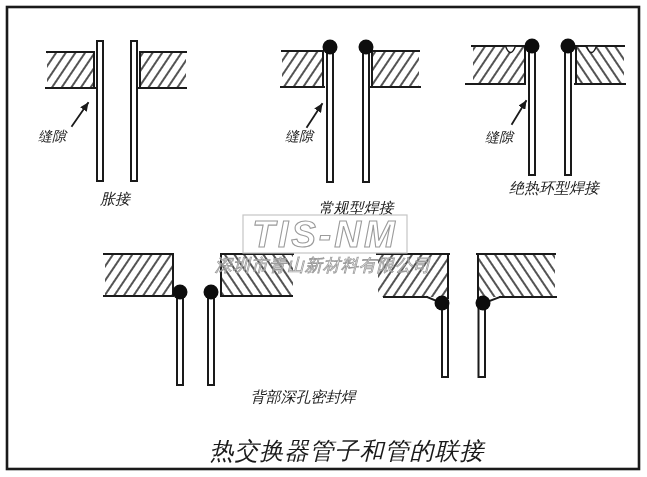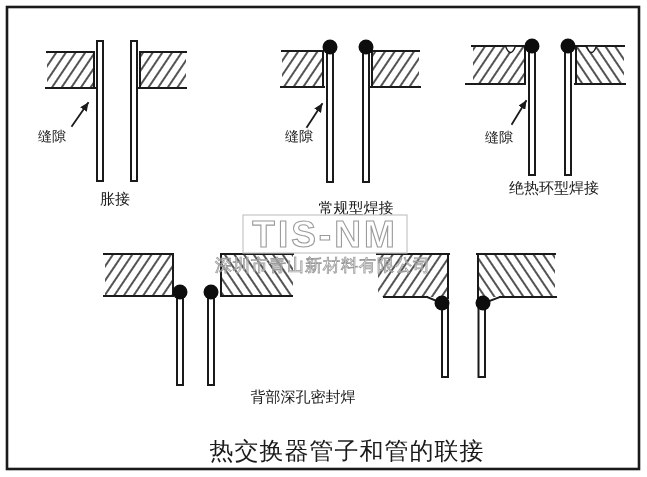--- a/index.html
+++ b/index.html
@@ -1,17 +1,17 @@
 <!DOCTYPE html>
 <html><head>
 <meta charset="utf-8">
 <style>
   html,body{margin:0;padding:0;background:#fff;}
   .wrap{width:647px;height:477px;background:#ffffff;position:relative;overflow:hidden;
-        font-family:"Liberation Sans", sans-serif;}
+        font-family:"Liberation Sans", sans-serif;font-style:italic;}
   svg{display:block;}
   text{fill:#1a1a1a;}
   .cjk-lbl{font-family:"Liberation Serif", serif;font-size:14px;}
   .cjk-cap{font-family:"Liberation Serif", serif;font-size:15px;}
   .fig-title{font-family:"Liberation Serif", serif;font-size:24px;letter-spacing:1px;}
   .wm-logo{font-family:"Liberation Sans", sans-serif;font-size:37px;font-weight:bold;
            letter-spacing:3px;fill:#ffffff;fill-opacity:0.45;stroke:#9b9b9b;stroke-width:1.1px;}
   .wm-co{font-family:"Liberation Serif", serif;font-size:17px;letter-spacing:1px;
          fill:#ffffff;fill-opacity:0.4;stroke:#9b9b9b;stroke-width:0.8px;}
 </style>

